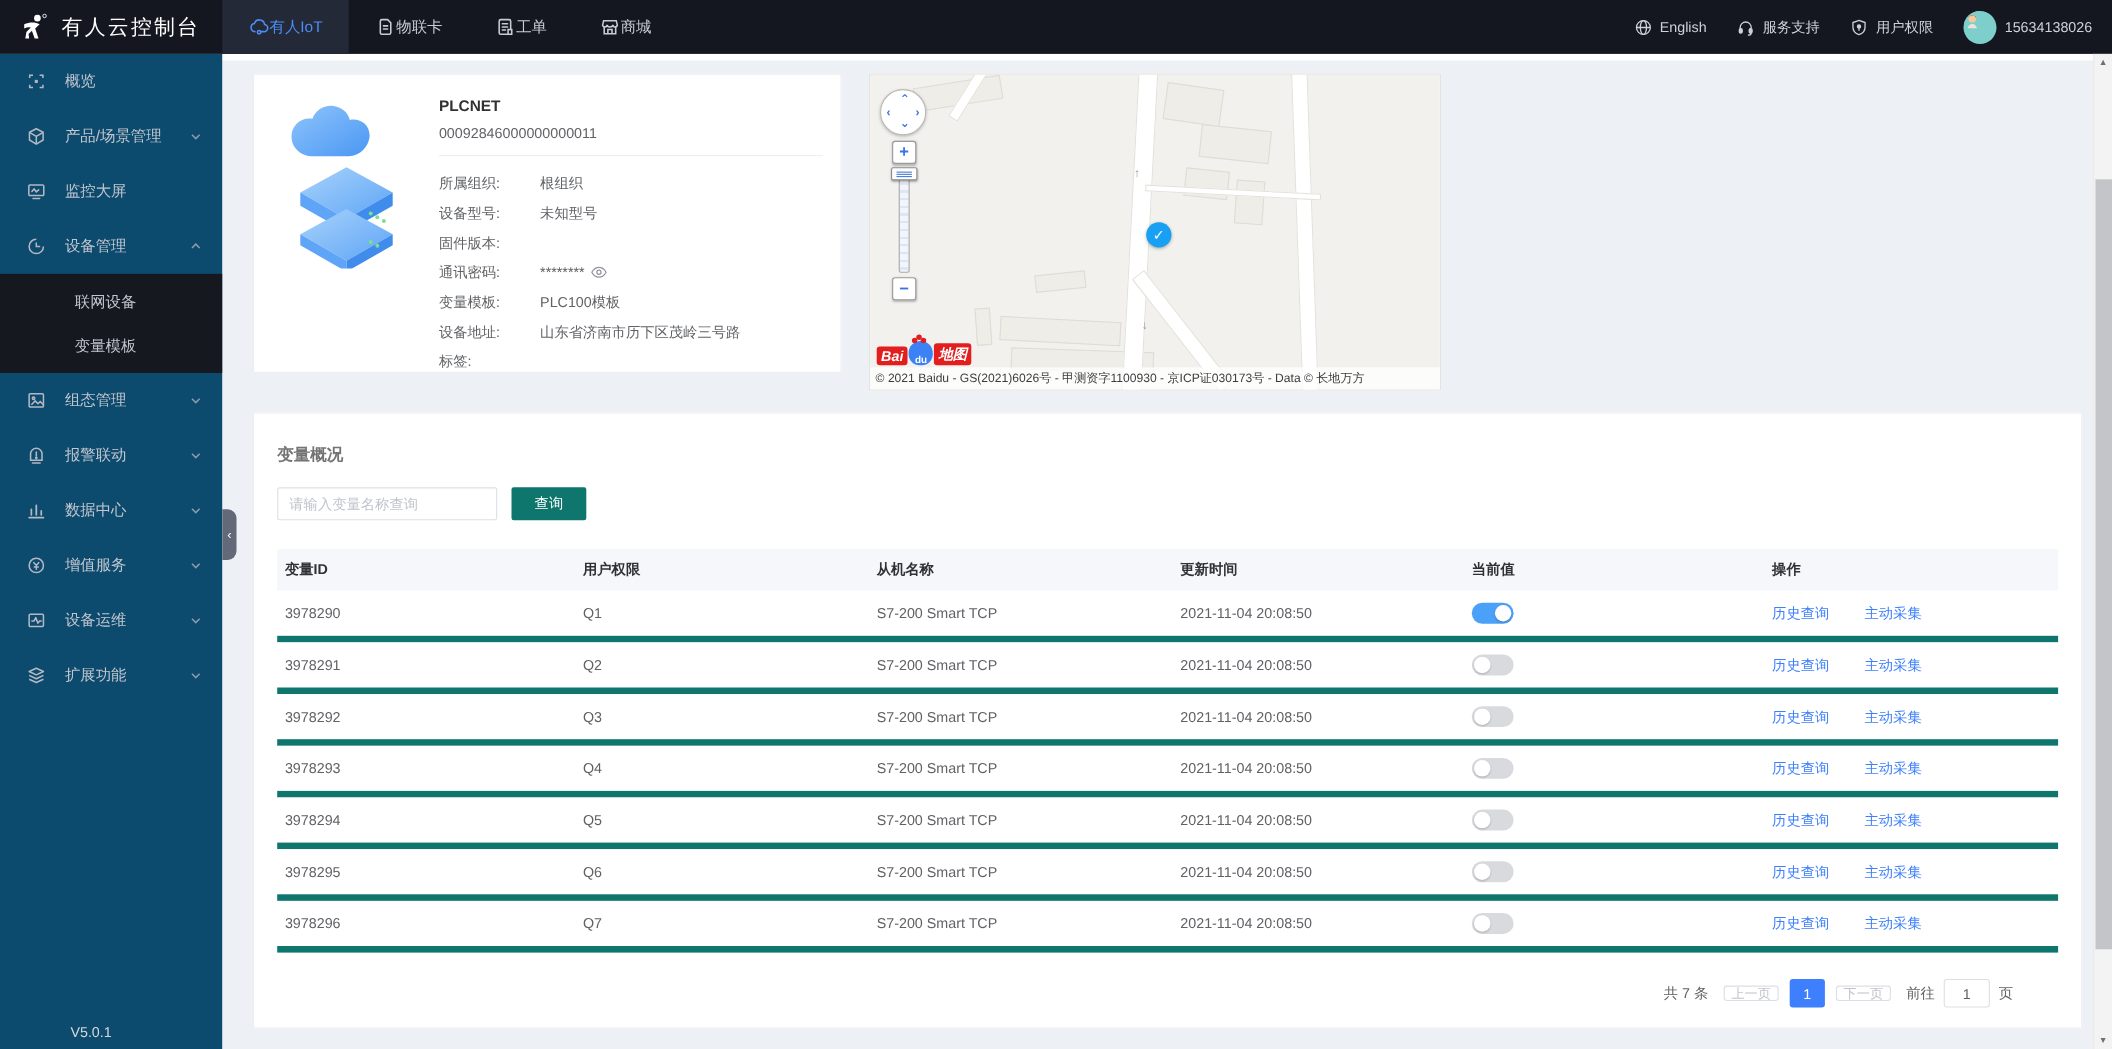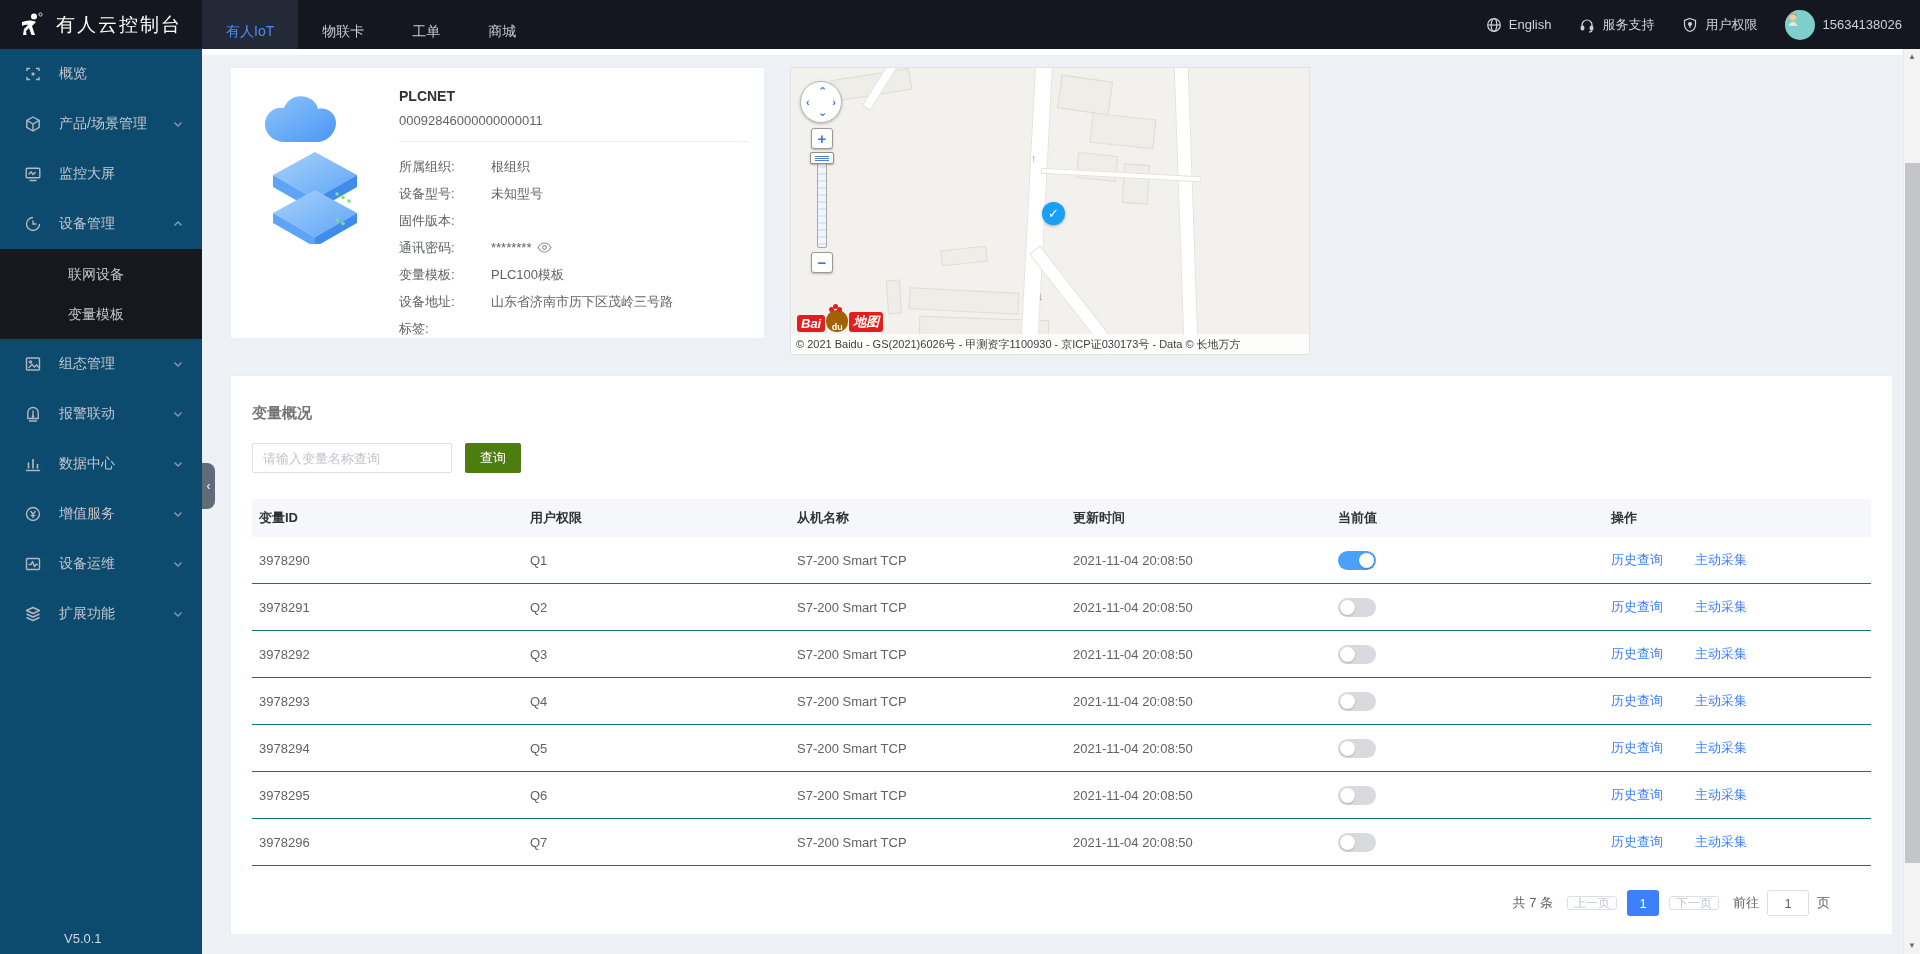--- a/index.html
+++ b/index.html
@@ -6,21 +6,21 @@
   html,body { width:1920px; height:954px; overflow:hidden;
     font-family:"Liberation Sans","DejaVu Sans",sans-serif; background:#EDF0F4; }
 
   
   .top-header{position:absolute;top:0;left:0;width:1920px;height:49px;background:#14171F;
     display:flex;align-items:stretch;z-index:30;}
   .logo-area{width:202px;display:flex;align-items:center;padding-left:18px;}
   .logo-mark{width:26px;height:26px;margin-right:12px;flex:none;}
   .brand-title{color:#FFFFFF;font-size:19px;letter-spacing:2px;white-space:nowrap;}
   .top-tabs{display:flex;align-items:stretch;}
-  .top-tab{display:flex;align-items:center;gap:11px;padding:12px 24px;color:#C7CBD3;font-size:14px;cursor:pointer;flex-direction:column;}
+  .top-tab{display:flex;align-items:center;gap:0;padding:12px 24px;color:#C7CBD3;font-size:14px;cursor:pointer;}
   .top-tab svg{width:19px;height:19px;}
   .top-tab.active{background:#232936;color:#4C8DF6;}
   .top-right{margin-left:auto;display:flex;align-items:center;padding-right:18px;color:#CDD1D8;font-size:13px;}
   .hdr-item{display:flex;align-items:center;gap:7px;margin-left:28px;cursor:pointer;white-space:nowrap;}
   .hdr-item svg{width:16px;height:16px;}
   .avatar{width:30px;height:30px;border-radius:50%;background:#7ECFCB;overflow:hidden;flex:none;}
 
   
   .sidebar{position:absolute;top:49px;left:0;width:202px;height:905px;background:#0c4a6e;z-index:20;}
   .side-item{height:50px;display:flex;align-items:center;padding:0 18px 0 24px;color:#C2C6CE;font-size:14px;cursor:pointer;}
@@ -63,35 +63,35 @@
     background:repeating-linear-gradient(to bottom,#DCE6F5 0 2px,#F2F6FC 2px 7px);}
   .zoom-thumb{position:absolute;left:19px;top:84px;width:24px;height:12px;background:#FDFDFD;border:1px solid #8F8F8F;border-radius:2px;
     box-shadow:0 1px 2px rgba(0,0,0,.3);display:flex;flex-direction:column;justify-content:center;gap:1px;padding:0 4px;cursor:pointer;}
   .zoom-thumb i{display:block;height:1px;background:#4A7FD6;}
   .map-marker{position:absolute;left:251px;top:134px;width:23px;height:23px;border-radius:50%;background:#17A0F4;
     color:#fff;font-size:13px;font-weight:bold;text-align:center;line-height:23px;box-shadow:0 1px 3px rgba(0,0,0,.3);}
   .map-attr{position:absolute;left:0;right:0;bottom:0;height:20px;background:rgba(255,255,255,.78);
     font-size:11px;color:#3D3D3D;line-height:20px;padding-left:5px;white-space:nowrap;}
   .bd-logo{position:absolute;left:6px;bottom:22px;display:flex;align-items:flex-end;height:26px;}
   .bd-box{background:#E21E1E;color:#fff;font-weight:bold;font-style:italic;font-size:13px;padding:1px 4px;border-radius:3px;}
-  .bd-paw{width:22px;height:22px;border-radius:50% 50% 45% 45%;background:#a16207;color:#fff;font-size:9px;font-weight:bold;
+  .bd-paw{width:22px;height:22px;border-radius:50% 50% 45% 45%;background:#3b82f6;color:#fff;font-size:9px;font-weight:bold;
     display:flex;align-items:flex-end;justify-content:center;margin:0 1px;position:relative;}
   .bd-paw::before{content:"";position:absolute;top:-3px;left:3px;width:5px;height:5px;border-radius:50%;background:#E21E1E;box-shadow:8px 0 0 #E21E1E,4px -3px 0 #E21E1E;}
 
   
   #vars-panel{left:28px;top:326px;width:1663px;height:560px;padding:0 21px;}
   .panel-title{padding-top:28px;font-size:15px;font-weight:bold;color:#737373;}
   .search-row{margin-top:20px;display:flex;gap:13px;}
   .search-input{width:200px;height:30px;border:1px solid #DCDFE6;border-radius:2px;padding:0 10px;font-size:13px;color:#606266;outline:none;
     font-family:inherit;}
   .search-input::placeholder{color:#C0C4CC;}
-  .search-btn{width:56px;height:30px;background:#4d7c0f;color:#fff;border:none;border-radius:2px;font-size:13px;cursor:pointer;font-family:inherit;}
+  .search-btn{width:68px;height:30px;background:#0f766e;color:#fff;border:none;border-radius:2px;font-size:13px;cursor:pointer;font-family:inherit;}
   .vtable{margin-top:26px;}
   .vhead{display:flex;align-items:center;height:38px;background:#F5F7FA;font-size:13px;font-weight:bold;color:#303133;}
-  .vrow{display:flex;align-items:center;height:47px;border-bottom:1px solid #0f766e;font-size:13px;color:#606266;background:#fff;}
+  .vrow{display:flex;align-items:center;height:47px;border-bottom:6px solid #0f766e;font-size:13px;color:#606266;background:#fff;}
   .c1{width:278px;padding-left:7px;}
   .c2{width:267px;} .c3{width:276px;} .c4{width:265px;} .c5{width:273px;}
   .c6{flex:1;display:flex;gap:32px;}
   .op-link{color:#3D7FFD;cursor:pointer;text-decoration:none;white-space:nowrap;}
   .toggle{width:38px;height:19px;border-radius:10px;background:#D8DADE;position:relative;cursor:pointer;}
   .toggle .knob{position:absolute;left:2px;top:2px;width:15px;height:15px;border-radius:50%;background:#fff;box-shadow:0 1px 2px rgba(0,0,0,.2);}
   .toggle.on{background:#4BA0F8;}
   .toggle.on .knob{left:21px;}
   .pagination{position:absolute;right:62px;bottom:18px;display:flex;align-items:center;font-size:13px;color:#606266;}
   .pg-total{margin-right:14px;}

